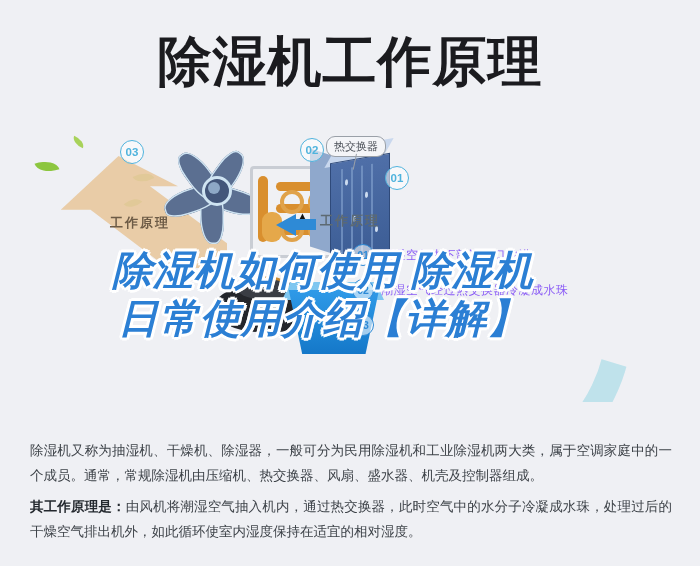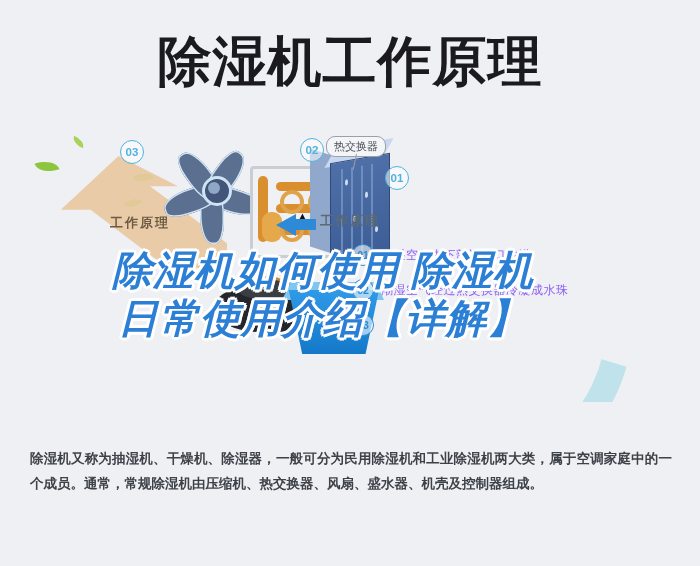--- a/index.html
+++ b/index.html
@@ -188,21 +188,21 @@
       -3px 0 0 #ffffff, 3px 0 0 #ffffff, 0 -3px 0 #ffffff, 0 3px 0 #ffffff;
   }
 
   
   .copy{position:absolute;left:0;top:402px;width:700px;height:164px;background:#eff0f4;}
   .para{
     position:absolute;left:30px;width:642px;
     font-size:13.5px;line-height:25px;color:#3d4248;
     text-align:justify;
   }
-  .para1{top:30px;font-weight:bold;}
+  .para1{top:22px;}
   .para2{top:78px;}
   .para2 .lead{font-weight:bold;color:#23282e;}
 </style>
 </head>
 <body>
 
 <div class="page">
 
   <div class="hero">
 
@@ -294,15 +294,16 @@
 
     <div class="overlay">
       <span class="ol">除湿机如何使用 除湿机</span>
       <span class="ol">日常使用介绍【详解】</span>
     </div>
 
   </div>
 
   <div class="copy">
     <p class="para para1">除湿机又称为抽湿机、干燥机、除湿器，一般可分为民用除湿机和工业除湿机两大类，属于空调家庭中的一个成员。通常，常规除湿机由压缩机、热交换器、风扇、盛水器、机壳及控制器组成。</p>
+    <p class="para para2"><span class="lead">其工作原理是：</span><span>由风机将潮湿空气抽入机内，通过热交换器，此时空气中的水分子冷凝成水珠，处理过后的干燥空气排出机外，如此循环使室内湿度保持在适宜的相对湿度。</span></p>
   </div>
 
 </div>
 
 </body></html>

